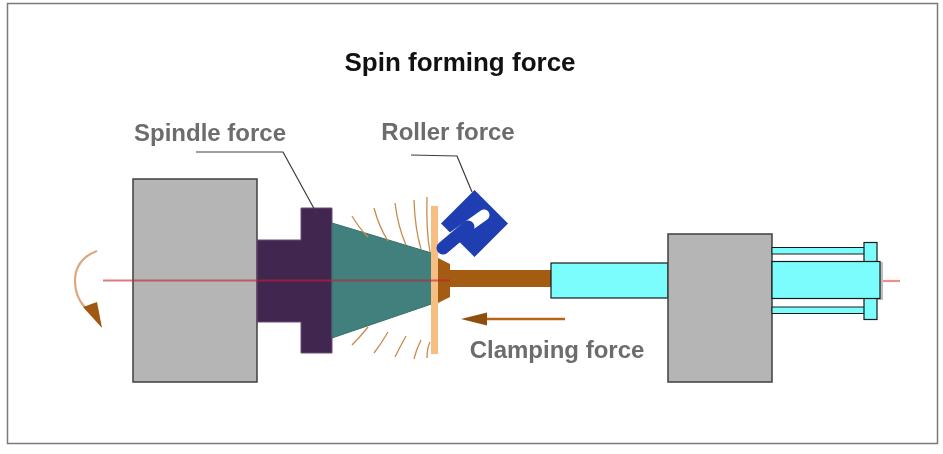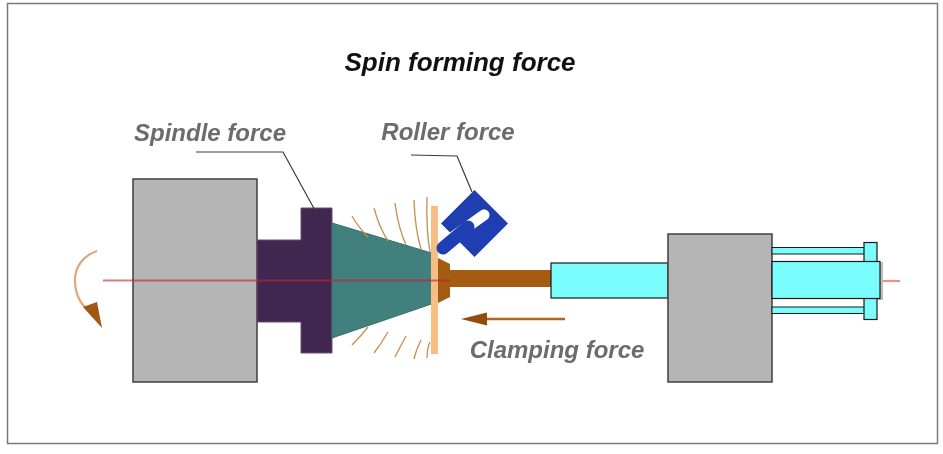--- a/index.html
+++ b/index.html
@@ -2,21 +2,20 @@
 <html><head>
 <meta charset="utf-8">
 <style>
   html,body{margin:0;padding:0;background:#ffffff;}
   #stage{
     position:relative;
     width:943px;height:454px;
     background:#ffffff;
     font-family:"Liberation Sans", sans-serif;
     overflow:hidden;
-    font-style:italic;
   }
   svg{position:absolute;left:0;top:0;}
   text{font-family:"Liberation Sans", sans-serif;font-weight:bold;}
 </style>
 </head>
 <body>
 
 <div id="stage">
 <svg width="943" height="454" viewBox="0 0 943 454">
 

